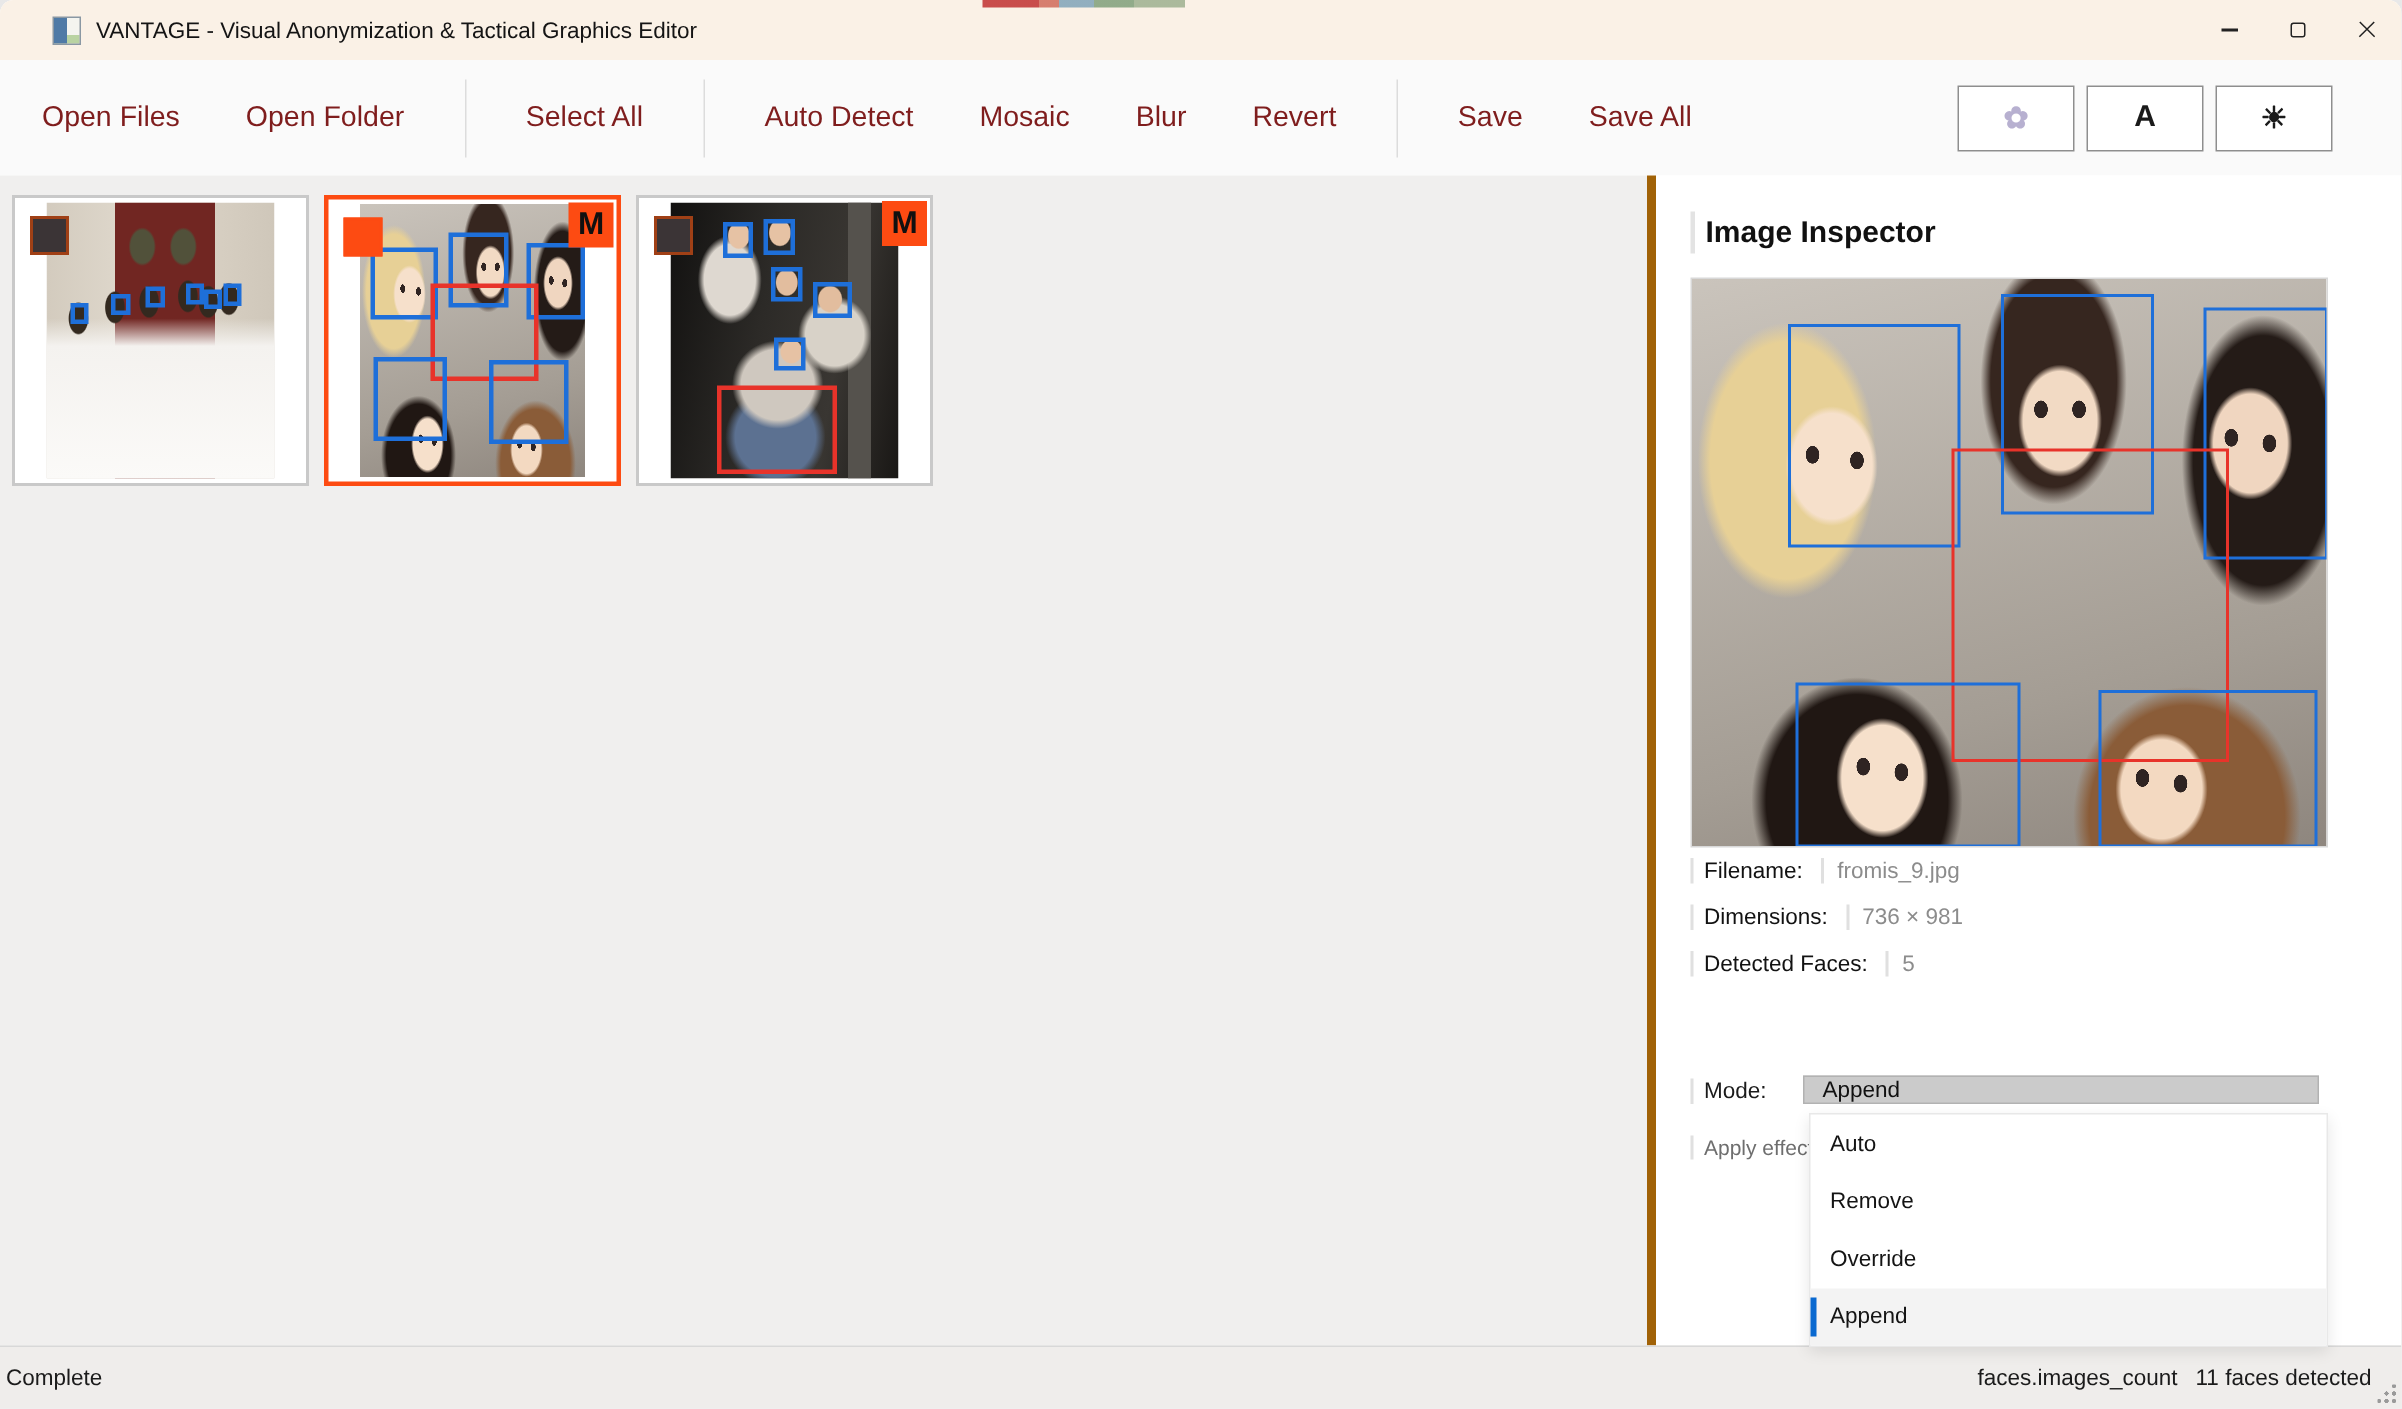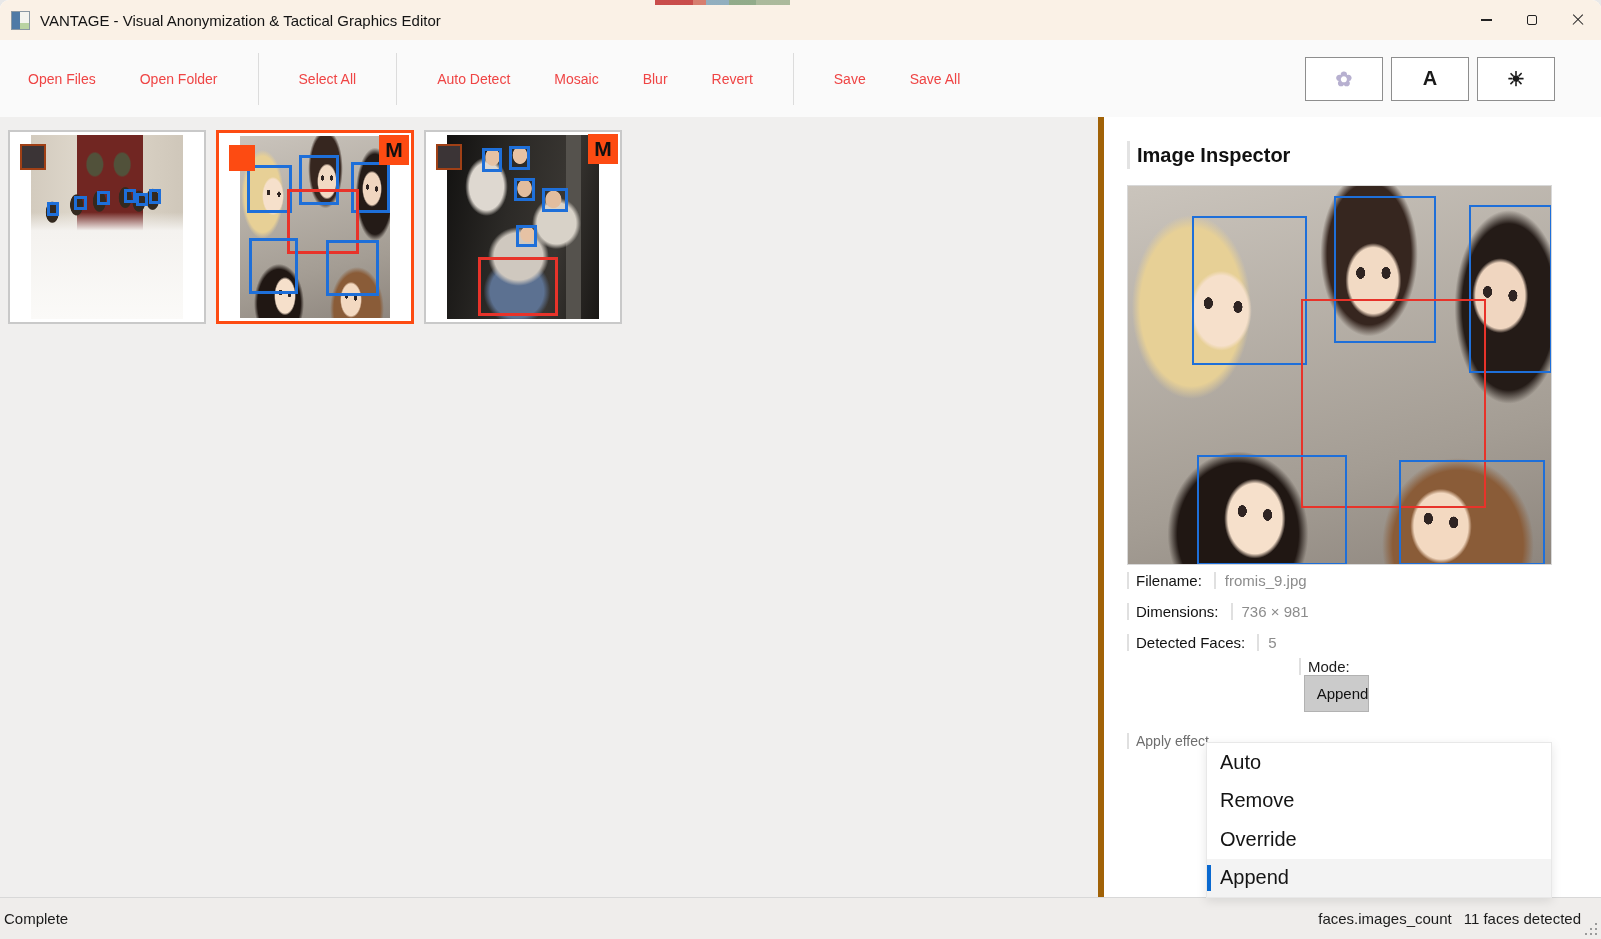--- a/index.html
+++ b/index.html
@@ -6,40 +6,40 @@
   html,body { width:1601px; height:939px; overflow:hidden;
     font-family:"Liberation Sans", sans-serif; color:#1b1b1b; background:#e8e8e8; }
   .app { width:1601px; height:939px; display:flex; flex-direction:column;
     border-radius:9px 9px 0 0; overflow:hidden; background:#fff; position:relative; }
 
   
   .top-artifact { position:absolute; left:655px; top:0; width:135px; height:5px; z-index:50;
     background:linear-gradient(90deg,#c03030 0 28%,#d06a5a 28% 38%,#7fa3b8 38% 55%,#7f9f7a 55% 75%,#9db08f 75%); opacity:.85; }
 
   
-  .titlebar { height:40px; background:#faf1e6; display:flex; align-items:center; flex:0 0 auto; }
+  .titlebar { height:40px; background:#faf1e6; display:flex; align-items:center; flex:0 0 auto;padding-left:24px; }
   .app-icon { width:19px; height:19px; margin:0 10px 0 11px; border:1px solid #8a98a3;
     background:
       linear-gradient(90deg,#4f7aa6 0 50%, rgba(0,0,0,0) 50%),
       linear-gradient(0deg,#b9d3a2 0 35%, #f4f4ef 35%); }
   .win-title { font-size:15px; color:#141414; }
   .win-controls { margin-left:auto; display:flex; height:100%; }
   .win-btn { width:46px; height:100%; display:flex; align-items:center; justify-content:center; cursor:default; }
   .glyph-min { width:11px; height:1.4px; background:#222; }
   .glyph-max { width:10px; height:10px; border:1.4px solid #222; border-radius:2px; }
   .glyph-close { position:relative; width:12px; height:12px; }
   .glyph-close::before,.glyph-close::after { content:""; position:absolute; left:-1px; top:5px;
     width:14px; height:1.4px; background:#222; }
   .glyph-close::before { transform:rotate(45deg); }
   .glyph-close::after  { transform:rotate(-45deg); }
 
   
   .toolbar { height:77px; background:#fafafa; display:flex; align-items:center;
     padding-left:6px; flex:0 0 auto; }
-  .tb-btn { border:none; background:none; font-family:inherit; font-size:14px; color:#ef4444;
+  .tb-btn { border:none; background:none; font-family:inherit; font-size:19px; color:#7f1d1d;
     padding:14px 22px; cursor:default; white-space:nowrap; }
   .tb-sep { width:1px; height:52px; background:#dcdcdc; margin:0 18px; }
   .tb-icons { margin-left:auto; margin-right:46px; display:flex; gap:8px; }
   .tb-icon-btn { width:78px; height:44px; background:#fff; border:1px solid #8e8e8e;
     display:flex; align-items:center; justify-content:center; font-size:20px; cursor:default; }
   .tb-icon-btn .ig { font-weight:bold; }
 
   
   .main { flex:1 1 auto; display:flex; min-height:0; }
   .gallery { flex:1 1 auto; background:#f0efee; padding:13px 0 0 8px; display:flex;
@@ -118,32 +118,32 @@
   .inspector { width:503px; flex:0 0 auto; background:#fff; border-left:6px solid #a16207;
     padding:24px 55px 0 23px; position:relative; }
   .insp-title { font-size:20px; font-weight:bold; color:#111;
     border-left:3px solid #e3e3e3; padding-left:7px; line-height:28px; }
   .preview { position:relative; width:425px; height:380px; margin-top:16px;
     border:1px solid #d8d8d8; overflow:hidden; }
   .fields { }
   .field-row { height:31px; display:flex; align-items:center; font-size:15px; }
   .field-label { border-left:2px solid #e0e0e0; padding-left:7px; color:#121212; }
   .field-value { border-left:2px solid #e0e0e0; padding-left:9px; margin-left:12px; color:#8c8c8c; }
-  .mode-row { display:flex; align-items:center; height:54px;flex-direction:column; }
+  .mode-row { margin-top:24px; display:flex; align-items:flex-end; height:54px; }
   .mode-label { border-left:2px solid #e0e0e0; padding-left:7px; font-size:15px;
     display:flex; align-items:center; width:75px; }
   .combobox { flex:1; background:#cbcbcb; border:1px solid #b2b2b2; display:flex;
     align-items:center; padding-left:12px; font-size:15px; color:#111; cursor:default; }
   .apply-row { margin-top:16px; height:26px; display:flex; align-items:center; }
   .apply-btn { border:none; background:none; font-family:inherit; font-size:14px; color:#6e6e6e;
     border-left:2px solid #e0e0e0; padding-left:7px; white-space:nowrap; cursor:default; }
   .dropdown-popup { position:absolute; left:102px; top:625px; width:346px; height:156px;
     background:#fff; border:1px solid #e8e8e8; box-shadow:0 3px 10px rgba(0,0,0,.10);
     z-index:20; display:flex; flex-direction:column; }
-  .dd-option { flex:1; display:flex; align-items:center; padding-left:13px; font-size:20px;
+  .dd-option { flex:1; display:flex; align-items:center; padding-left:13px; font-size:15px;
     color:#141414; position:relative; cursor:default; }
   .dd-option.selected { background:#f3f3f3; }
   .dd-option.selected::before { content:""; position:absolute; left:0; top:6px; bottom:6px;
     width:4px; background:#0a69d0; }
 
   
   .statusbar { height:42px; flex:0 0 auto; background:#efedeb; border-top:1px solid #d8d8d8;
     display:flex; align-items:center; font-size:15px; padding:0 6px 0 4px; position:relative; z-index:5; }
   .status-right { margin-left:auto; display:flex; gap:12px; align-items:center; margin-right:14px; }
   .resize-grip { position:absolute; right:3px; bottom:3px; width:13px; height:13px;

